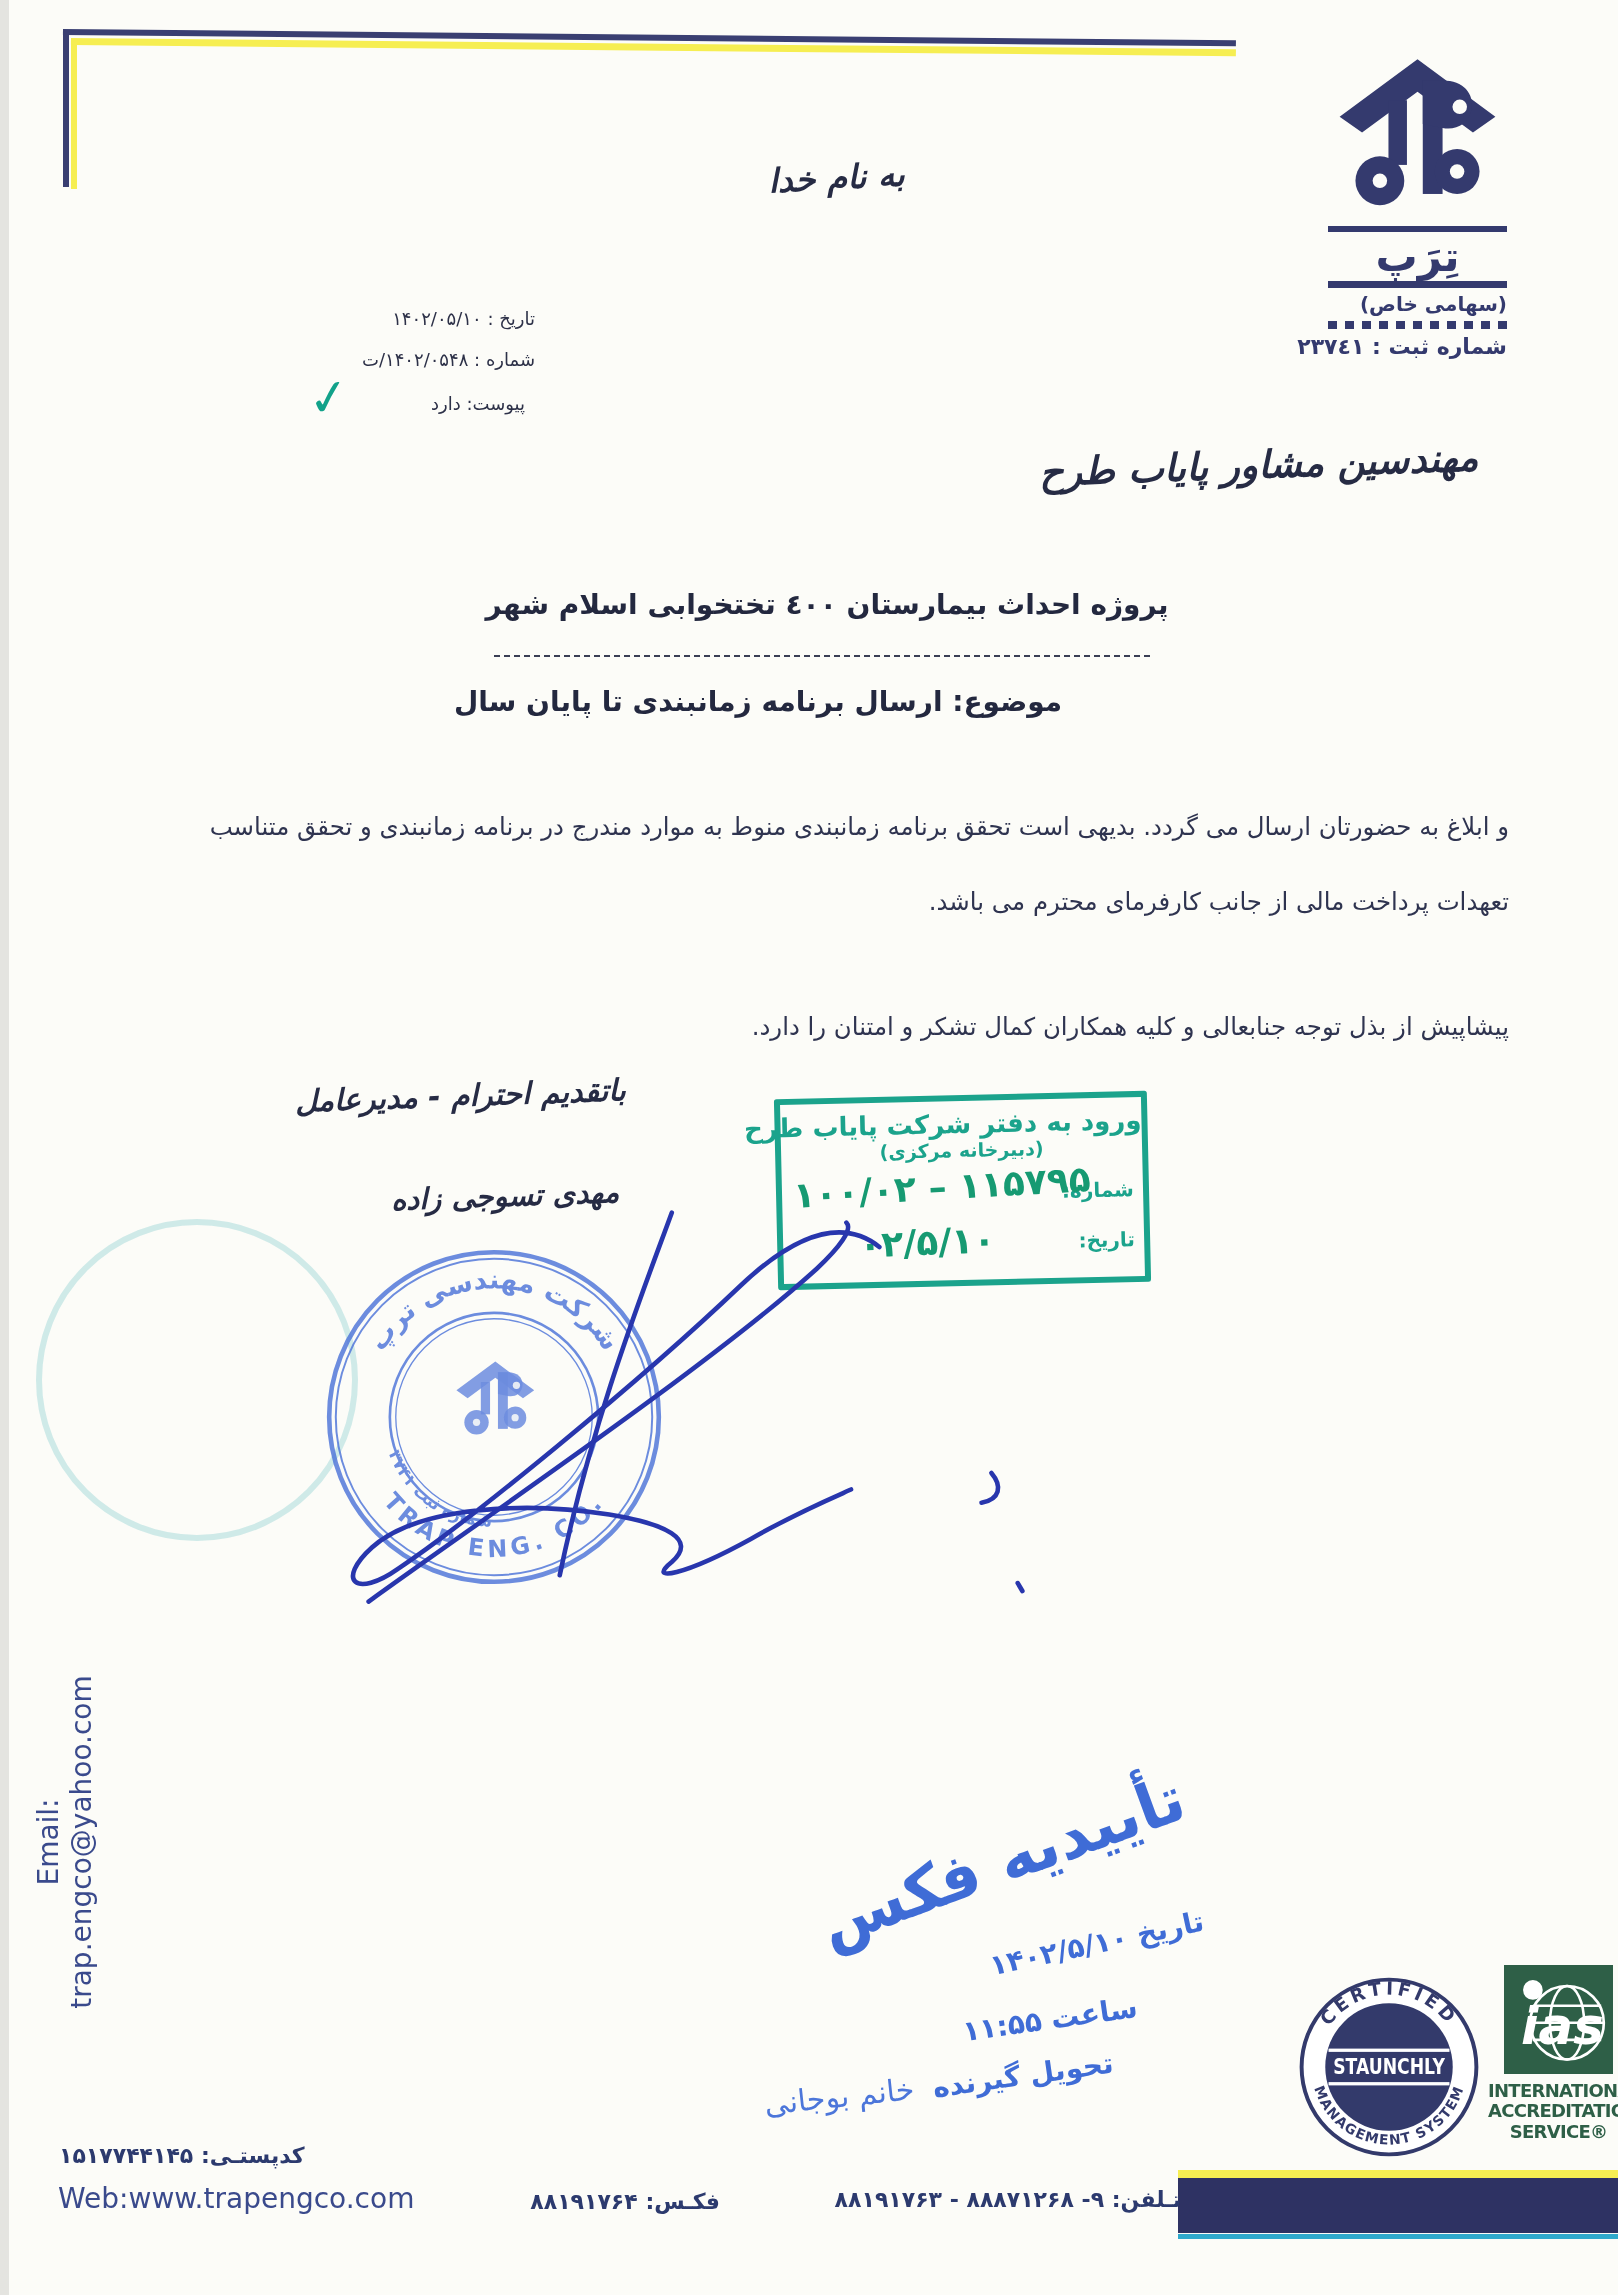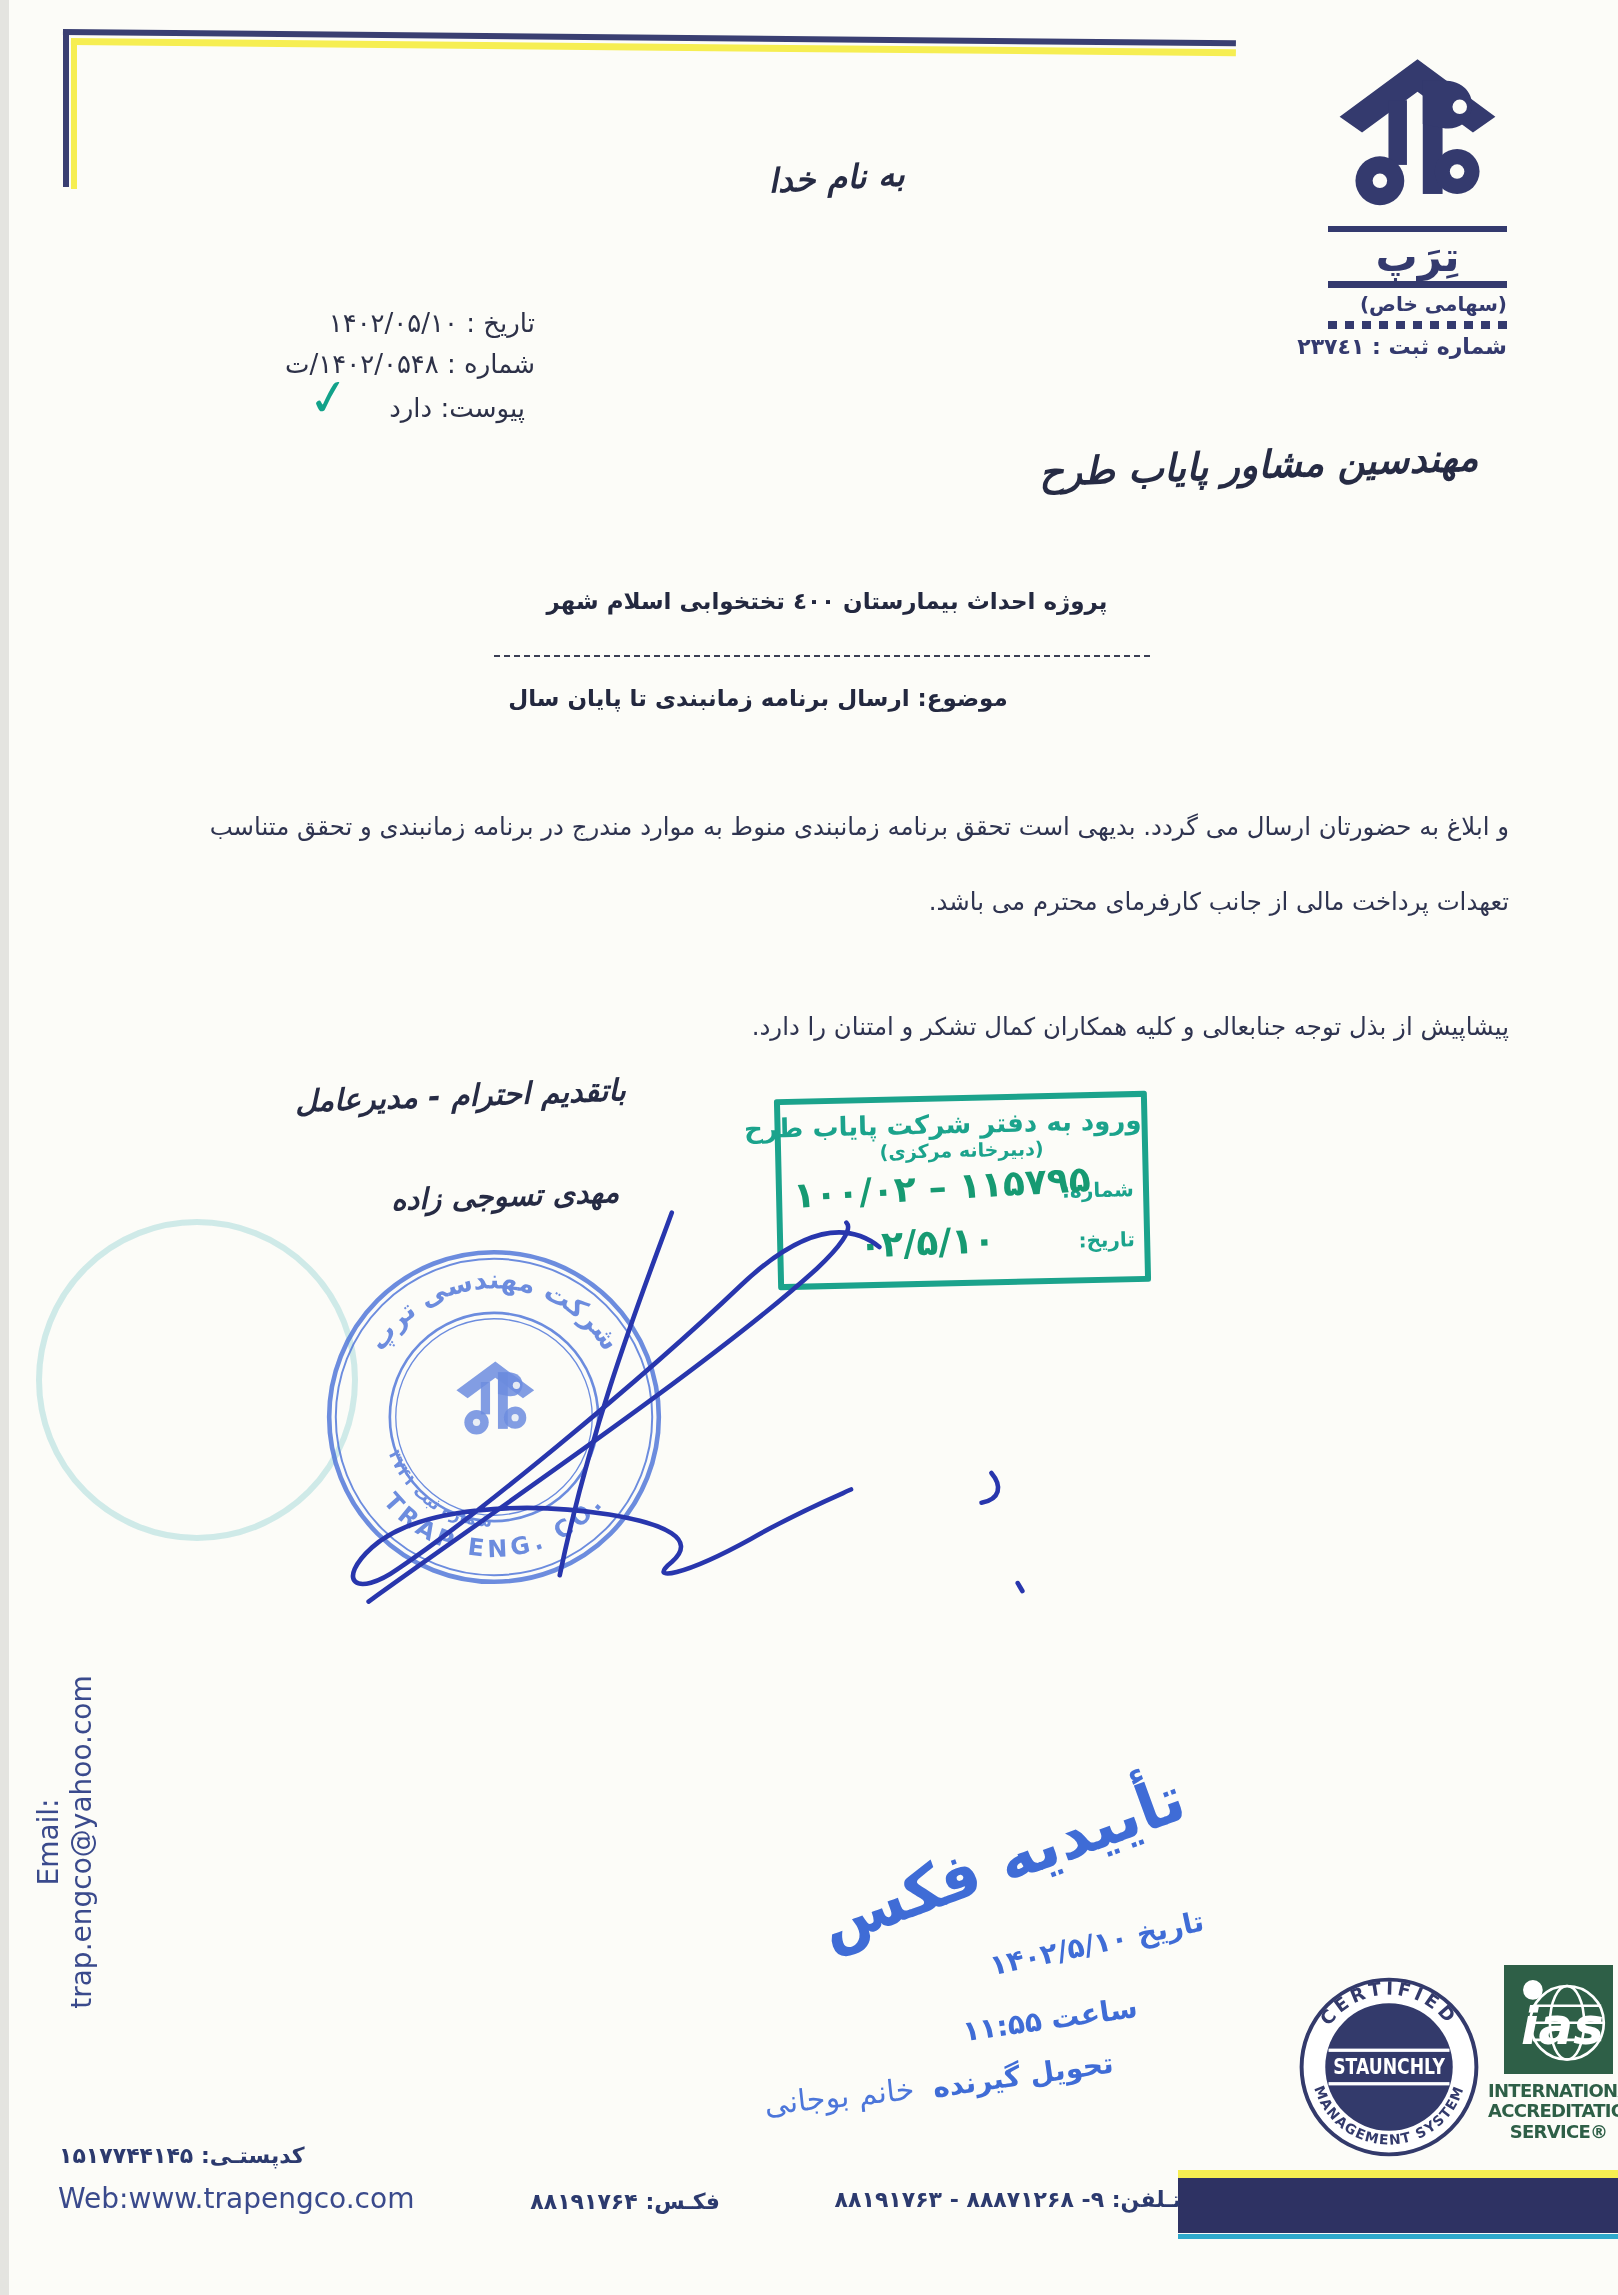--- a/index.html
+++ b/index.html
@@ -11,24 +11,24 @@
   
   .bd{background:#3a3f72;}
   .bdy{background:#f6ee52;}
   
   .logo-bar{background:#343a6e;height:6.6px;width:179px;}
   .logo-name{font-size:42px;font-weight:bold;color:#343a6e;text-align:center;}
   .logo-type{font-size:20px;font-weight:bold;color:#343a6e;text-align:right;}
   .logo-dots{height:8px;width:179px;background:repeating-linear-gradient(to right,#343a6e 0 9.2px,transparent 9.2px 17px);}
   .logo-reg{font-size:22px;font-weight:bold;color:#343a6e;text-align:center;direction:rtl;white-space:nowrap;}
   
-  .meta-line{font-size:26px;color:#2d3148;text-align:left;}
+  .meta-line{font-size:18px;color:#2d3148;text-align:left;}
   
   .body-line{font-size:24.4px;color:#2f3450;}
-  .head-line{font-size:23px;font-weight:bold;color:#23283f;}
+  .head-line{font-size:28px;font-weight:bold;color:#23283f;}
   .dash-divider{border-top:2.6px dashed #3a3f55;width:656px;height:0;}
   
   .entry-stamp{width:361px;height:179px;border:6px solid #1ba38c;border-radius:2.6px;transform:rotate(-1.3deg);}
   .es-title{font-size:26px;font-weight:bold;color:#1ba38c;text-align:center;margin-top:8px;direction:rtl;white-space:nowrap;}
   .es-sub{font-size:19px;font-weight:bold;color:#1ba38c;text-align:center;direction:rtl;}
   .es-label{position:absolute;font-size:20px;font-weight:bold;color:#1ba38c;direction:rtl;}
   .es-hand{position:absolute;font-size:36px;font-weight:bold;color:#169a72;direction:ltr;white-space:nowrap;}
   
   .marker{color:#3f6cd6;font-weight:bold;}
   

